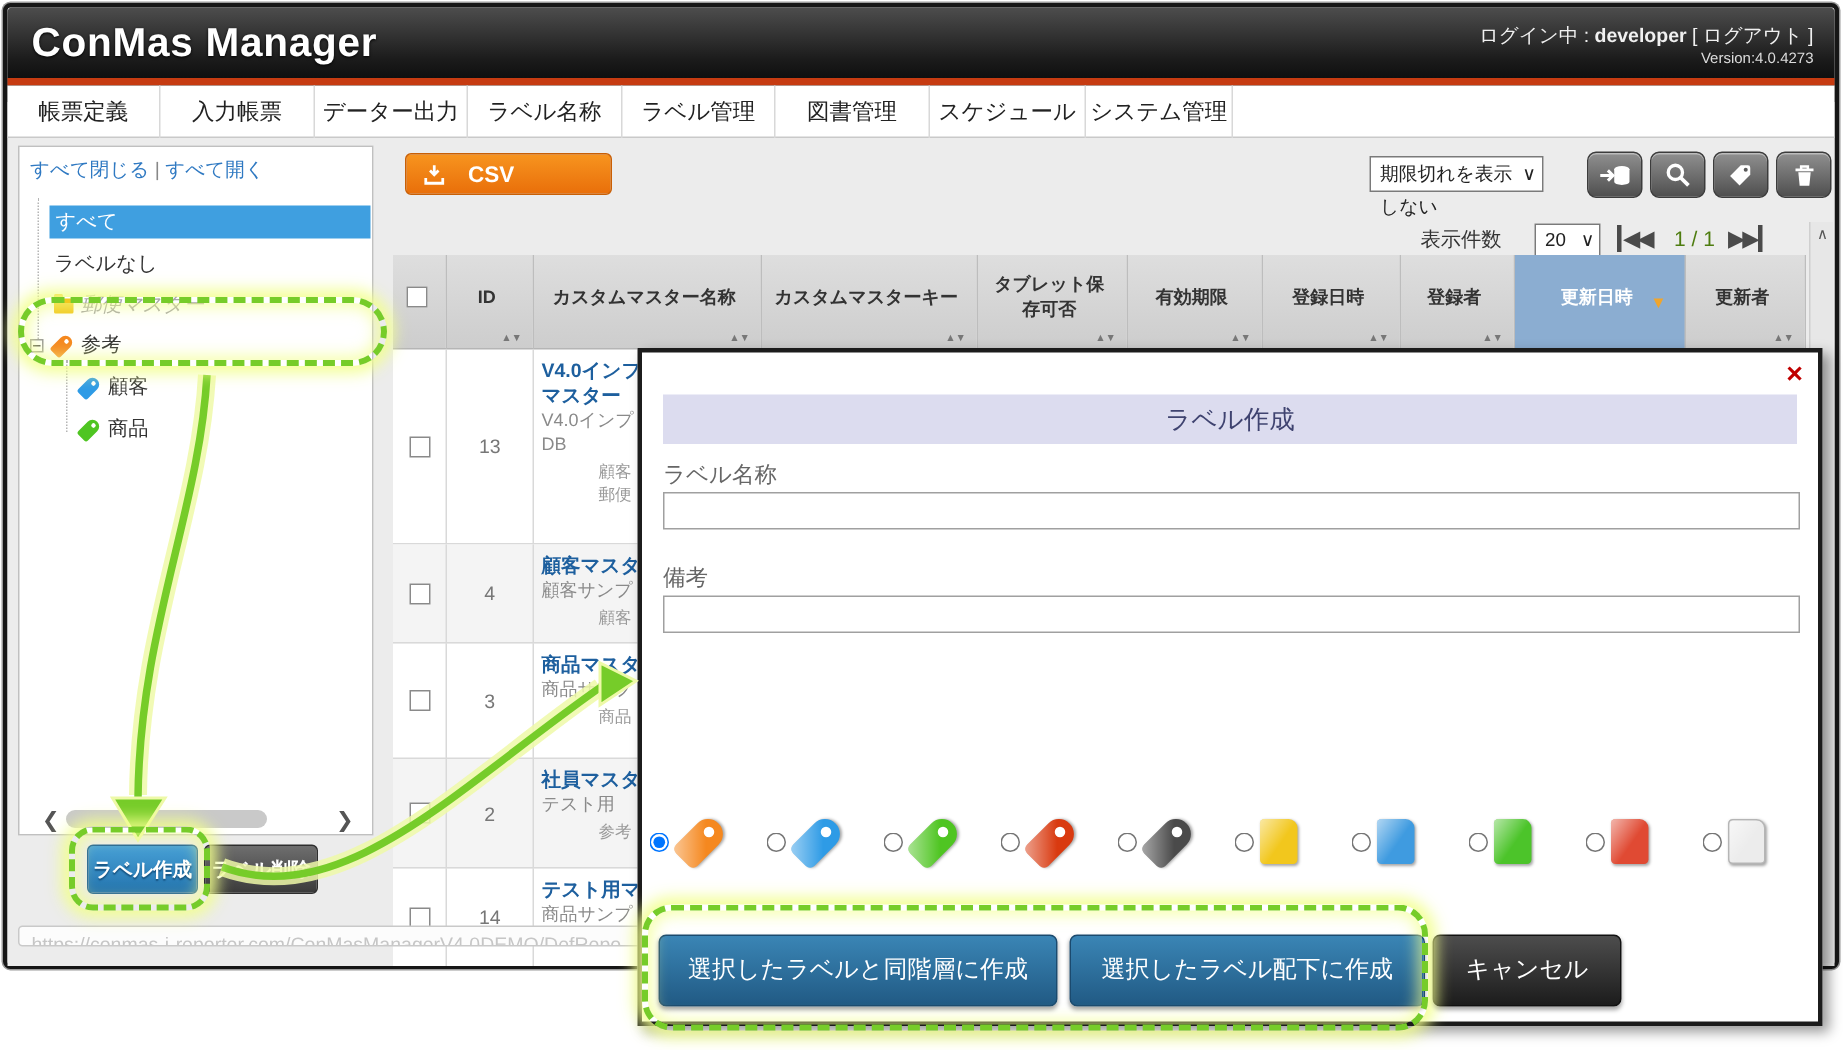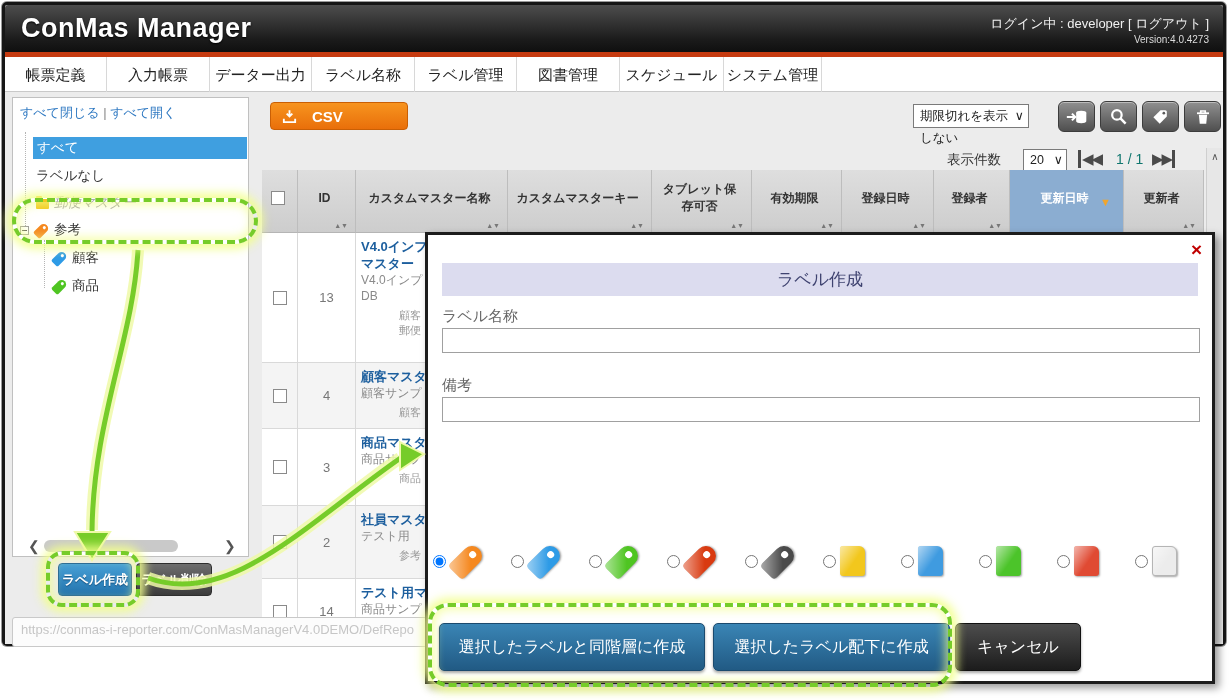--- a/index.html
+++ b/index.html
@@ -6,21 +6,21 @@
   html,body { width:1229px; height:700px; background:#fff; font-family:"Liberation Sans","DejaVu Sans",sans-serif; overflow:hidden; }
   #page { position:relative; width:1229px; height:700px; background:#fff; }
 
   
   .window { position:absolute; left:2px; top:2px; width:1224px; height:644px; border:3px solid #161616; border-radius:5px; background:#ececec; box-shadow:0 0 0 1px #9a9a9a; }
 
   
   .hdr { position:absolute; left:5px; top:5px; width:1218px; height:63px; background:linear-gradient(#4d4d4d,#1b1b1b 55%,#000); border-radius:3px 3px 0 0; }
   .hdr-title { position:absolute; left:16px; top:8px; font-size:27px; font-weight:bold; color:#fff; letter-spacing:.5px; text-shadow:0 1px 2px #000; }
   .hdr-login { position:absolute; right:14px; top:10px; font-size:13px; color:#f0f0f0; }
-  .hdr-login b { font-weight:normal; }
+  .hdr-login b { font-weight:bold; }
   .hdr-version { position:absolute; right:14px; top:29px; font-size:10px; color:#dcdcdc; }
   .orange-bar { position:absolute; left:5px; top:52px; width:1218px; height:5px; background:#c63b11; }
 
   
   .nav { position:absolute; left:5px; top:57px; width:1218px; height:35px; background:#fff; display:flex; border-bottom:1px solid #c9c9c9; }
   .tab { height:35px; line-height:35px; text-align:center; font-size:15px; color:#222; border-right:1px solid #d8d8d8; cursor:pointer; }
   .tab.sel { background:#d6d6d6; }
 
   
   .content-bg { position:absolute; left:5px; top:92px; width:1218px; height:552px; background:#ececec; }
@@ -41,33 +41,33 @@
   .sfolder::before { content:''; position:absolute; left:0; top:-3px; width:6px; height:3px; border-radius:1px 1px 0 0; background:inherit; }
   .gray-text { color:#a8a8a8;font-style:italic; }
 
   .hscroll-left,.hscroll-right { position:absolute; top:538px; font-size:14px; font-weight:bold; color:#555; cursor:pointer; }
   .hscroll-left { left:28px; } .hscroll-right { left:224px; }
   .hscroll-track { position:absolute; left:44px; top:540px; width:134px; height:12px; background:#c9c9c9; border-radius:6px; cursor:pointer; }
 
   .btn-blue-sm { position:absolute; left:58px; top:563px; width:74px; height:33px; background:linear-gradient(#47a0d6,#2373ad); border:1px solid #1d6095; border-radius:4px; color:#fff; font-size:13px; font-weight:bold; text-align:center; line-height:31px; cursor:pointer; text-shadow:0 1px 1px #14507e; }
   .btn-gray-sm { position:absolute; left:136px; top:563px; width:76px; height:33px; background:linear-gradient(#6e6e6e,#3b3b3b); border:1px solid #2e2e2e; border-radius:4px; color:#fff; font-size:13px; font-weight:bold; text-align:center; line-height:31px; cursor:pointer; }
 
-  .statusbar { position:absolute; left:12px; top:617px; width:440px; height:30px; background:#fcfcfc; border:1px solid #c9c9c9; border-radius:3px; color:#c6c6c6; font-size:13px; line-height:24px; padding-left:8px; overflow:hidden; white-space:nowrap; z-index:35; }
+  .statusbar { position:absolute; left:12px; top:617px; width:440px; height:14px; background:#fcfcfc; border:1px solid #c9c9c9; border-radius:3px; color:#c6c6c6; font-size:13px; line-height:24px; padding-left:8px; overflow:hidden; white-space:nowrap; z-index:35; }
 
   
   .csv-btn { position:absolute; left:270px; top:102px; width:138px; height:28px; background:linear-gradient(#f7941f,#e96f0a); border:1px solid #c95f05; border-radius:4px; color:#fff; font-weight:bold; font-size:15px; display:flex; align-items:center; cursor:pointer; z-index:6; }
   .csv-btn svg { margin:0 14px 0 10px; }
   .filter-select { position:absolute; left:913px; top:104px; width:116px; height:24px; background:#fff; border:1px solid #7a7a7a; font-size:12.5px; color:#222; line-height:22px; padding:0 4px 0 6px; display:flex; justify-content:space-between; cursor:pointer; z-index:6; }
   .tool-btn { position:absolute; top:101px; width:37px; height:31px; background:linear-gradient(#909090,#4f4f4f); border:1px solid #3c3c3c; border-radius:6px; display:flex; align-items:center; justify-content:center; cursor:pointer; z-index:6; box-shadow:inset 0 1px 0 rgba(255,255,255,.4); }
   .ps-label { position:absolute; left:947px; top:151px; font-size:13.5px; color:#333; }
   .ps-select { position:absolute; left:1023px; top:149px; width:44px; height:22px; background:#fff; border:1px solid #7a7a7a; font-size:12.5px; color:#222; line-height:20px; padding:0 3px 0 6px; display:flex; justify-content:space-between; cursor:pointer; }
   .pg { position:absolute; top:150px; font-size:15px; font-weight:bold; color:#4a4a4a; letter-spacing:-2px; cursor:pointer; }
   .pg-first { left:1078px; border-left:3px solid #4a4a4a; padding-left:1px; }
   .pg-last { left:1152px; border-right:3px solid #4a4a4a; padding-right:1px; }
-  .pg-ind { position:absolute; left:1116px; top:151px; font-size:14px; color:#0f766e; }
+  .pg-ind { position:absolute; left:1116px; top:151px; font-size:14px; color:#4d7c0f; }
 
   .vscroll { position:absolute; left:1206px; top:148px; width:16px; height:494px; background:#e7e7e7; border-left:1px solid #cfcfcf; z-index:4; }
   .vscroll-up { width:16px; height:18px; font-size:10px; color:#555; text-align:center; line-height:18px; cursor:pointer; }
 
   
   .tablewrap { position:absolute; left:262px; top:170px; width:942px; height:474px; overflow:hidden; z-index:5; background:#fff; }
   .trow { display:flex; }
   .cell { border-right:1px solid #d9d9d9; border-bottom:1px solid #d9d9d9; position:relative; }
   .hrow .cell { height:63px; background:linear-gradient(#dedede,#cdcdcd); border-right:1px solid #bdbdbd; border-bottom:1px solid #b5b5b5; font-size:12px; font-weight:bold; color:#333; display:flex; align-items:center; justify-content:center; text-align:center; padding:2px 10px 8px 6px; }
   .hrow .cell.hl { background:#8badd1; color:#fff; }

